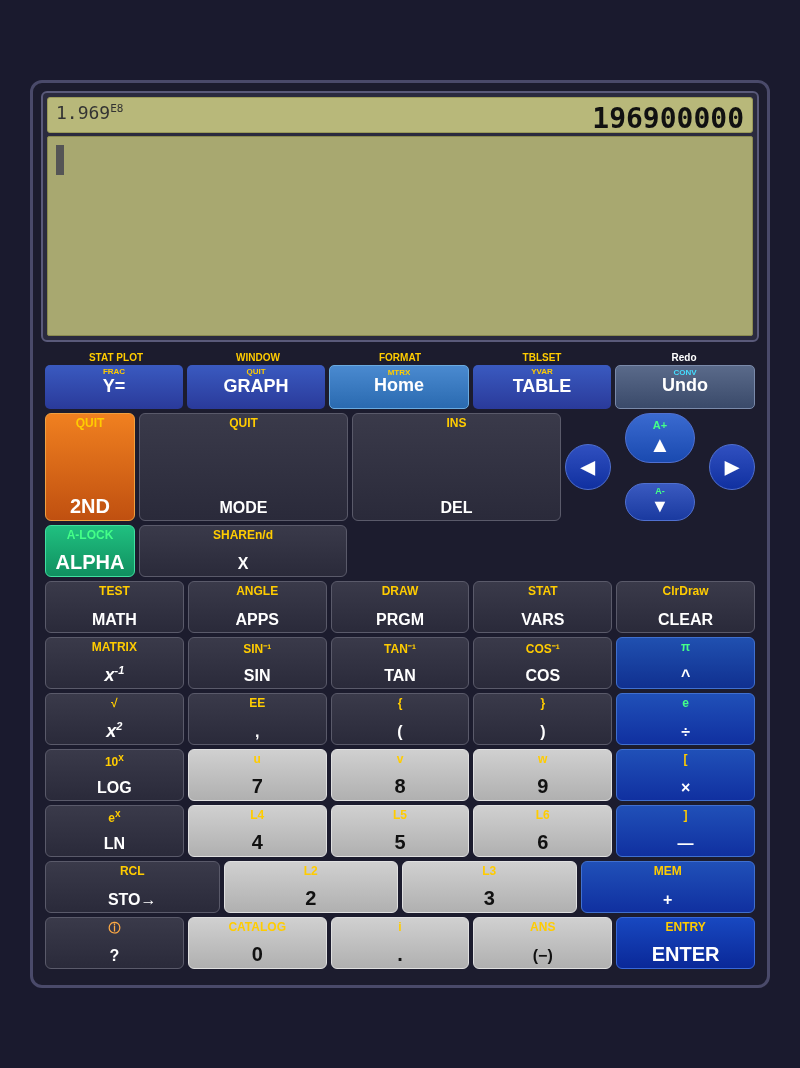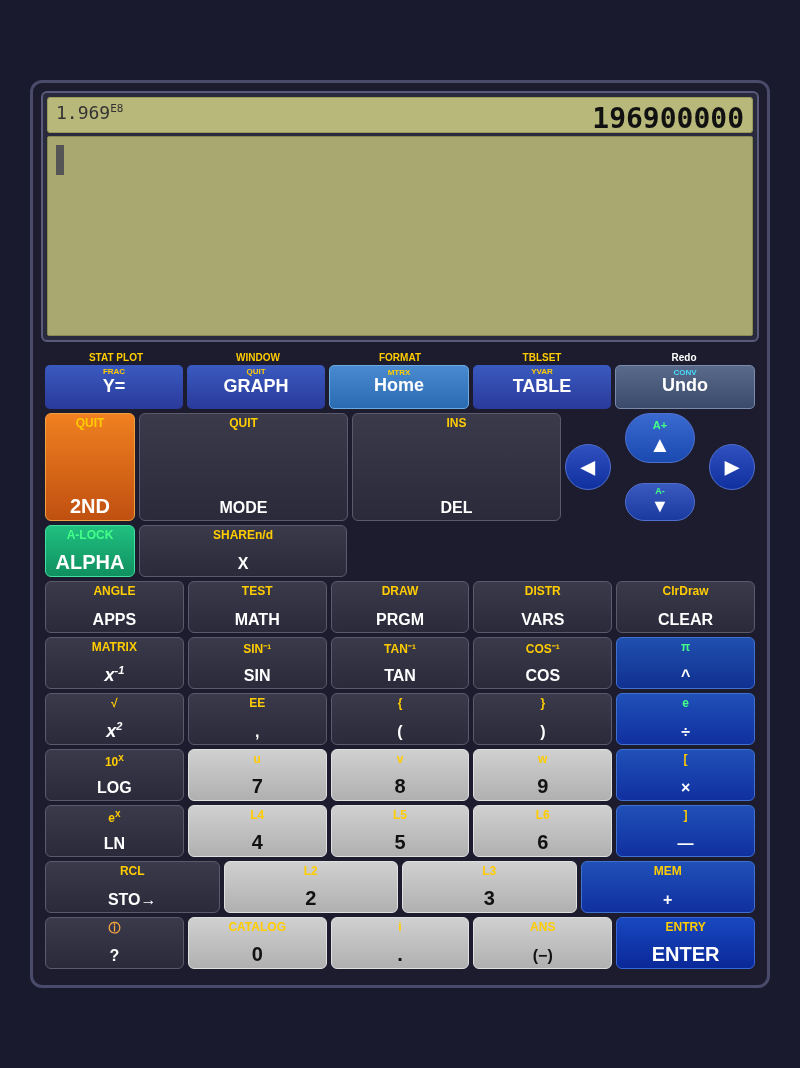--- a/index.html
+++ b/index.html
@@ -361,33 +361,33 @@
       <button class="btn btn-dark">
         <span class="btn-label-top lbl-yellow">SHAREn/d</span>
         <span class="btn-label-main">X</span>
       </button>
 
       <div style="flex:2;"></div>
     </div>
 
     <div class="btn-row">
       <button class="btn btn-dark">
+        <span class="btn-label-top lbl-yellow">TEST</span>
+        <span class="btn-label-main">MATH</span>
+      </button>
+      <button class="btn btn-dark">
         <span class="btn-label-top lbl-yellow">ANGLE</span>
         <span class="btn-label-main">APPS</span>
       </button>
       <button class="btn btn-dark">
-        <span class="btn-label-top lbl-yellow">TEST</span>
-        <span class="btn-label-main">MATH</span>
-      </button>
-      <button class="btn btn-dark">
         <span class="btn-label-top lbl-yellow">DRAW</span>
         <span class="btn-label-main">PRGM</span>
       </button>
       <button class="btn btn-dark">
-        <span class="btn-label-top lbl-yellow">DISTR</span>
+        <span class="btn-label-top lbl-yellow">STAT</span>
         <span class="btn-label-main">VARS</span>
       </button>
       <button class="btn btn-dark">
         <span class="btn-label-top lbl-yellow">ClrDraw</span>
         <span class="btn-label-main">CLEAR</span>
       </button>
     </div>
 
     <div class="btn-row">
       <button class="btn btn-dark">

